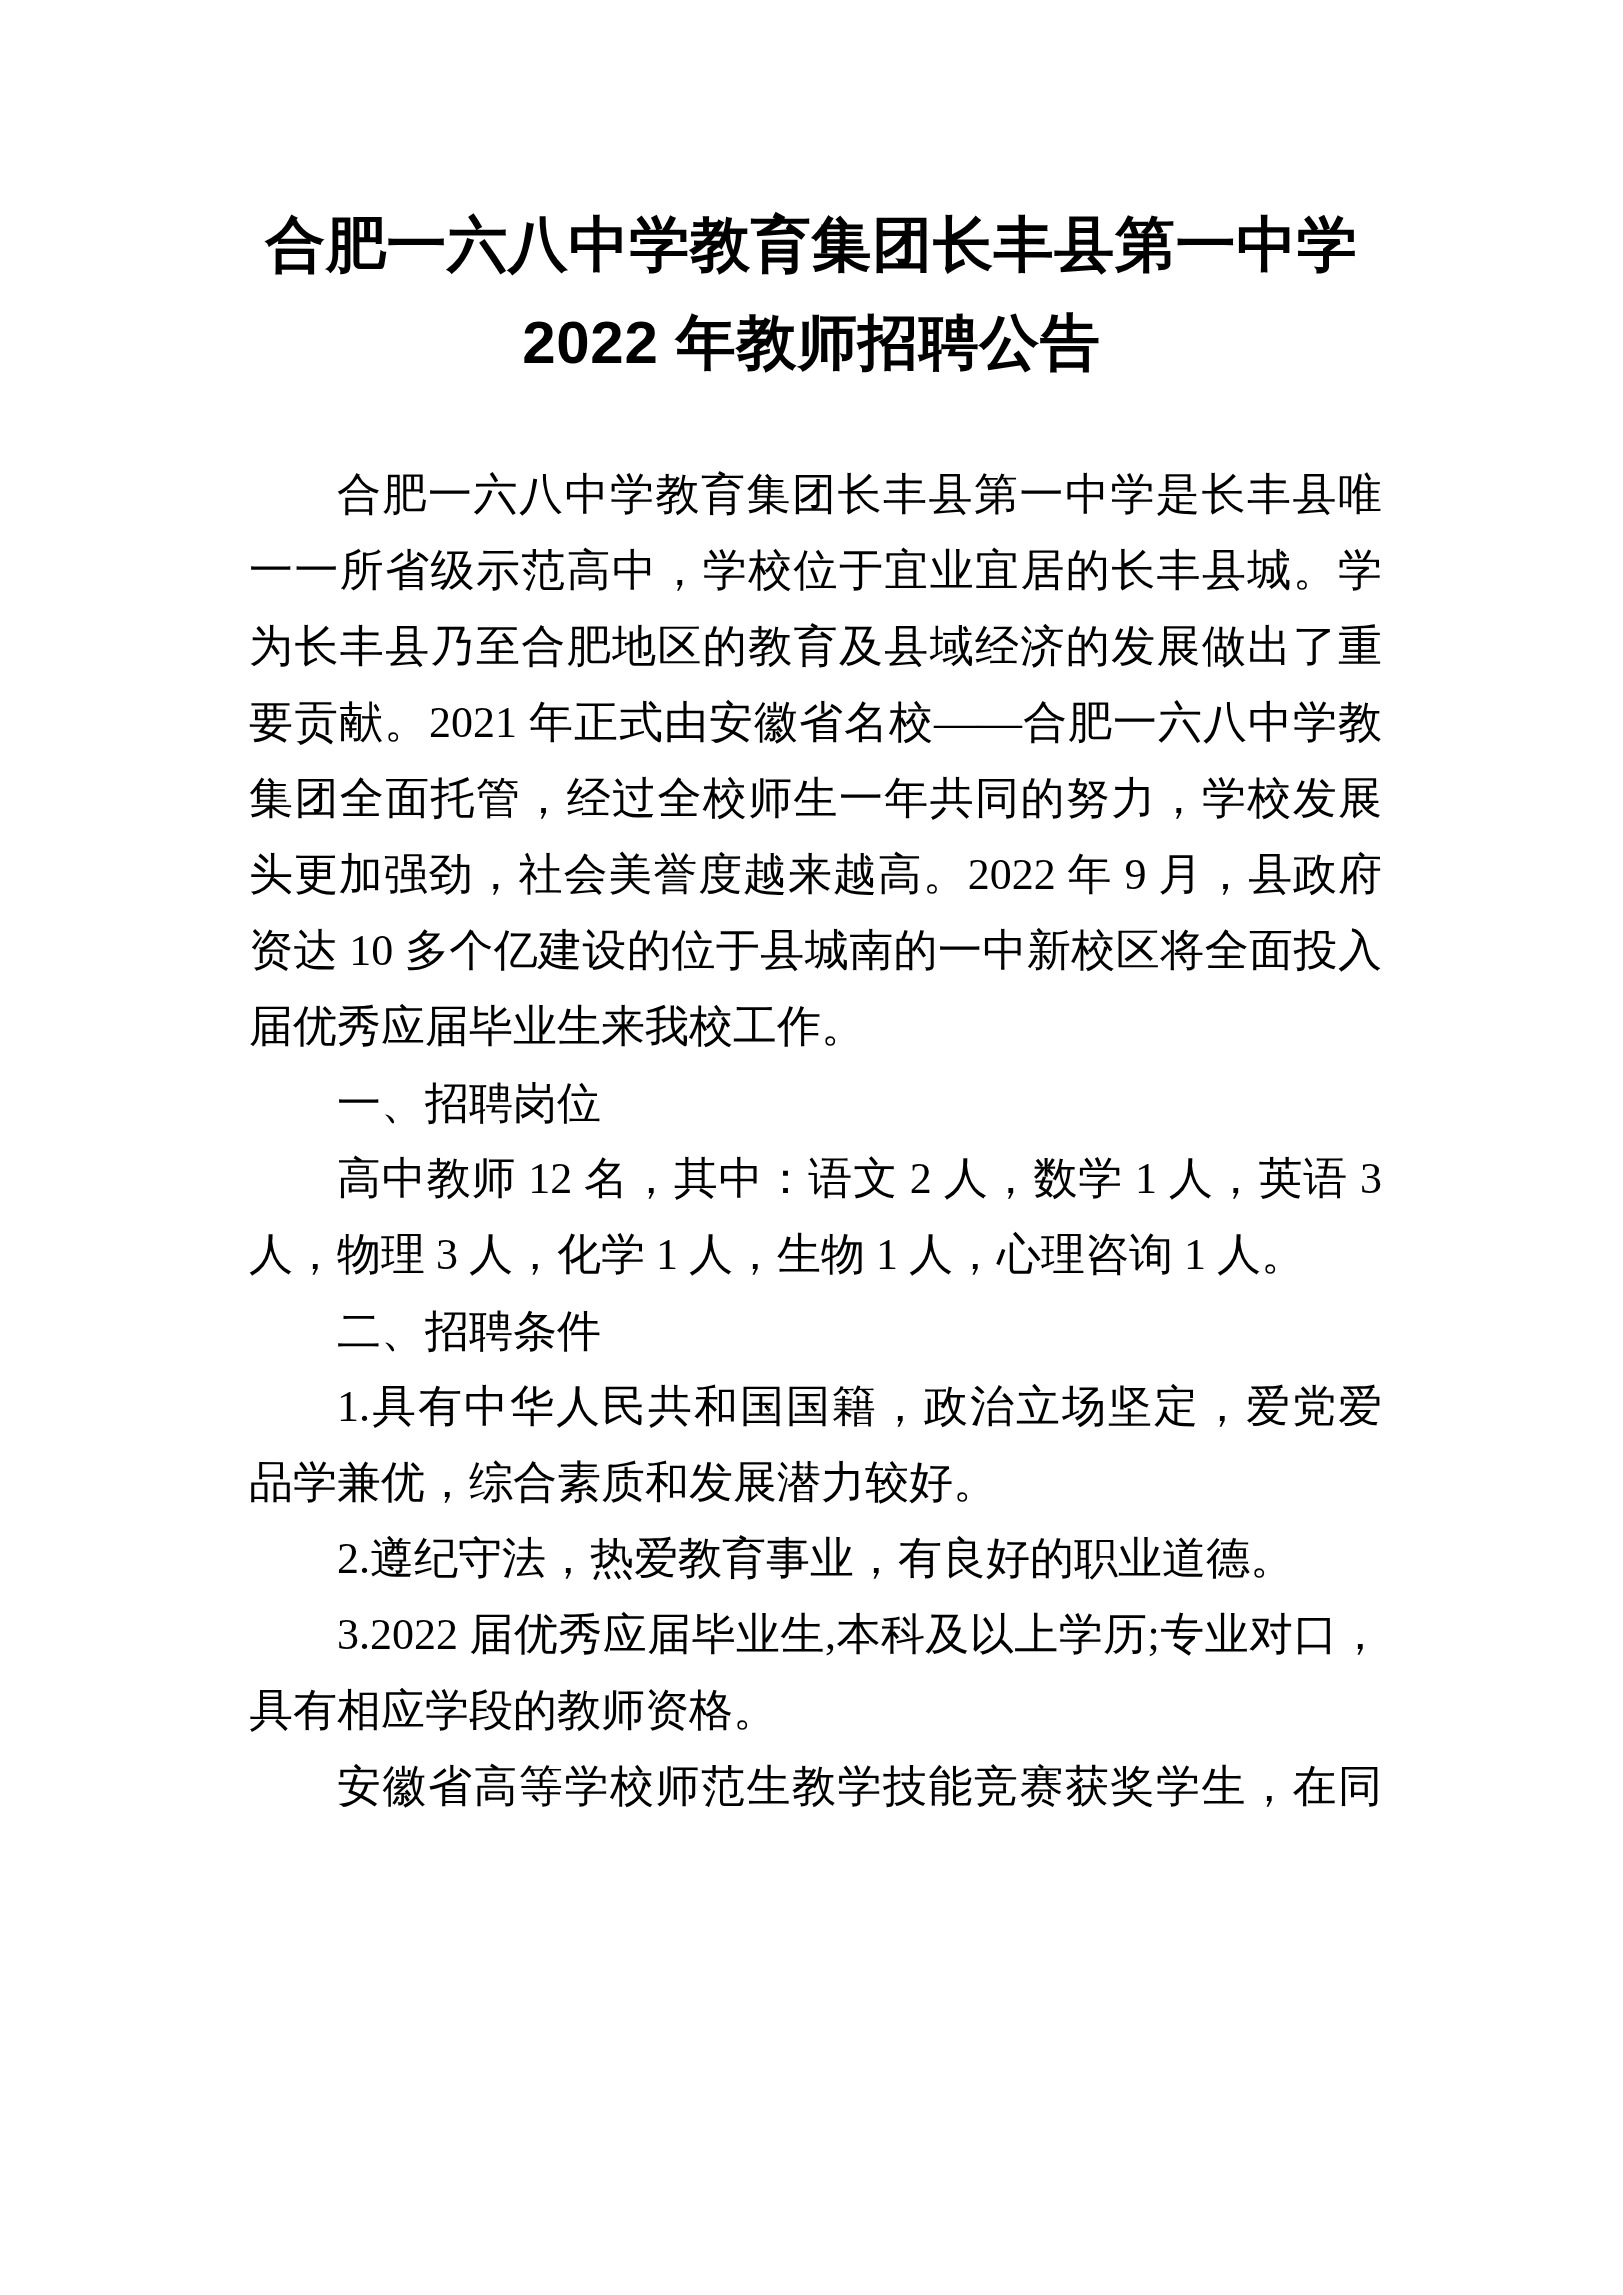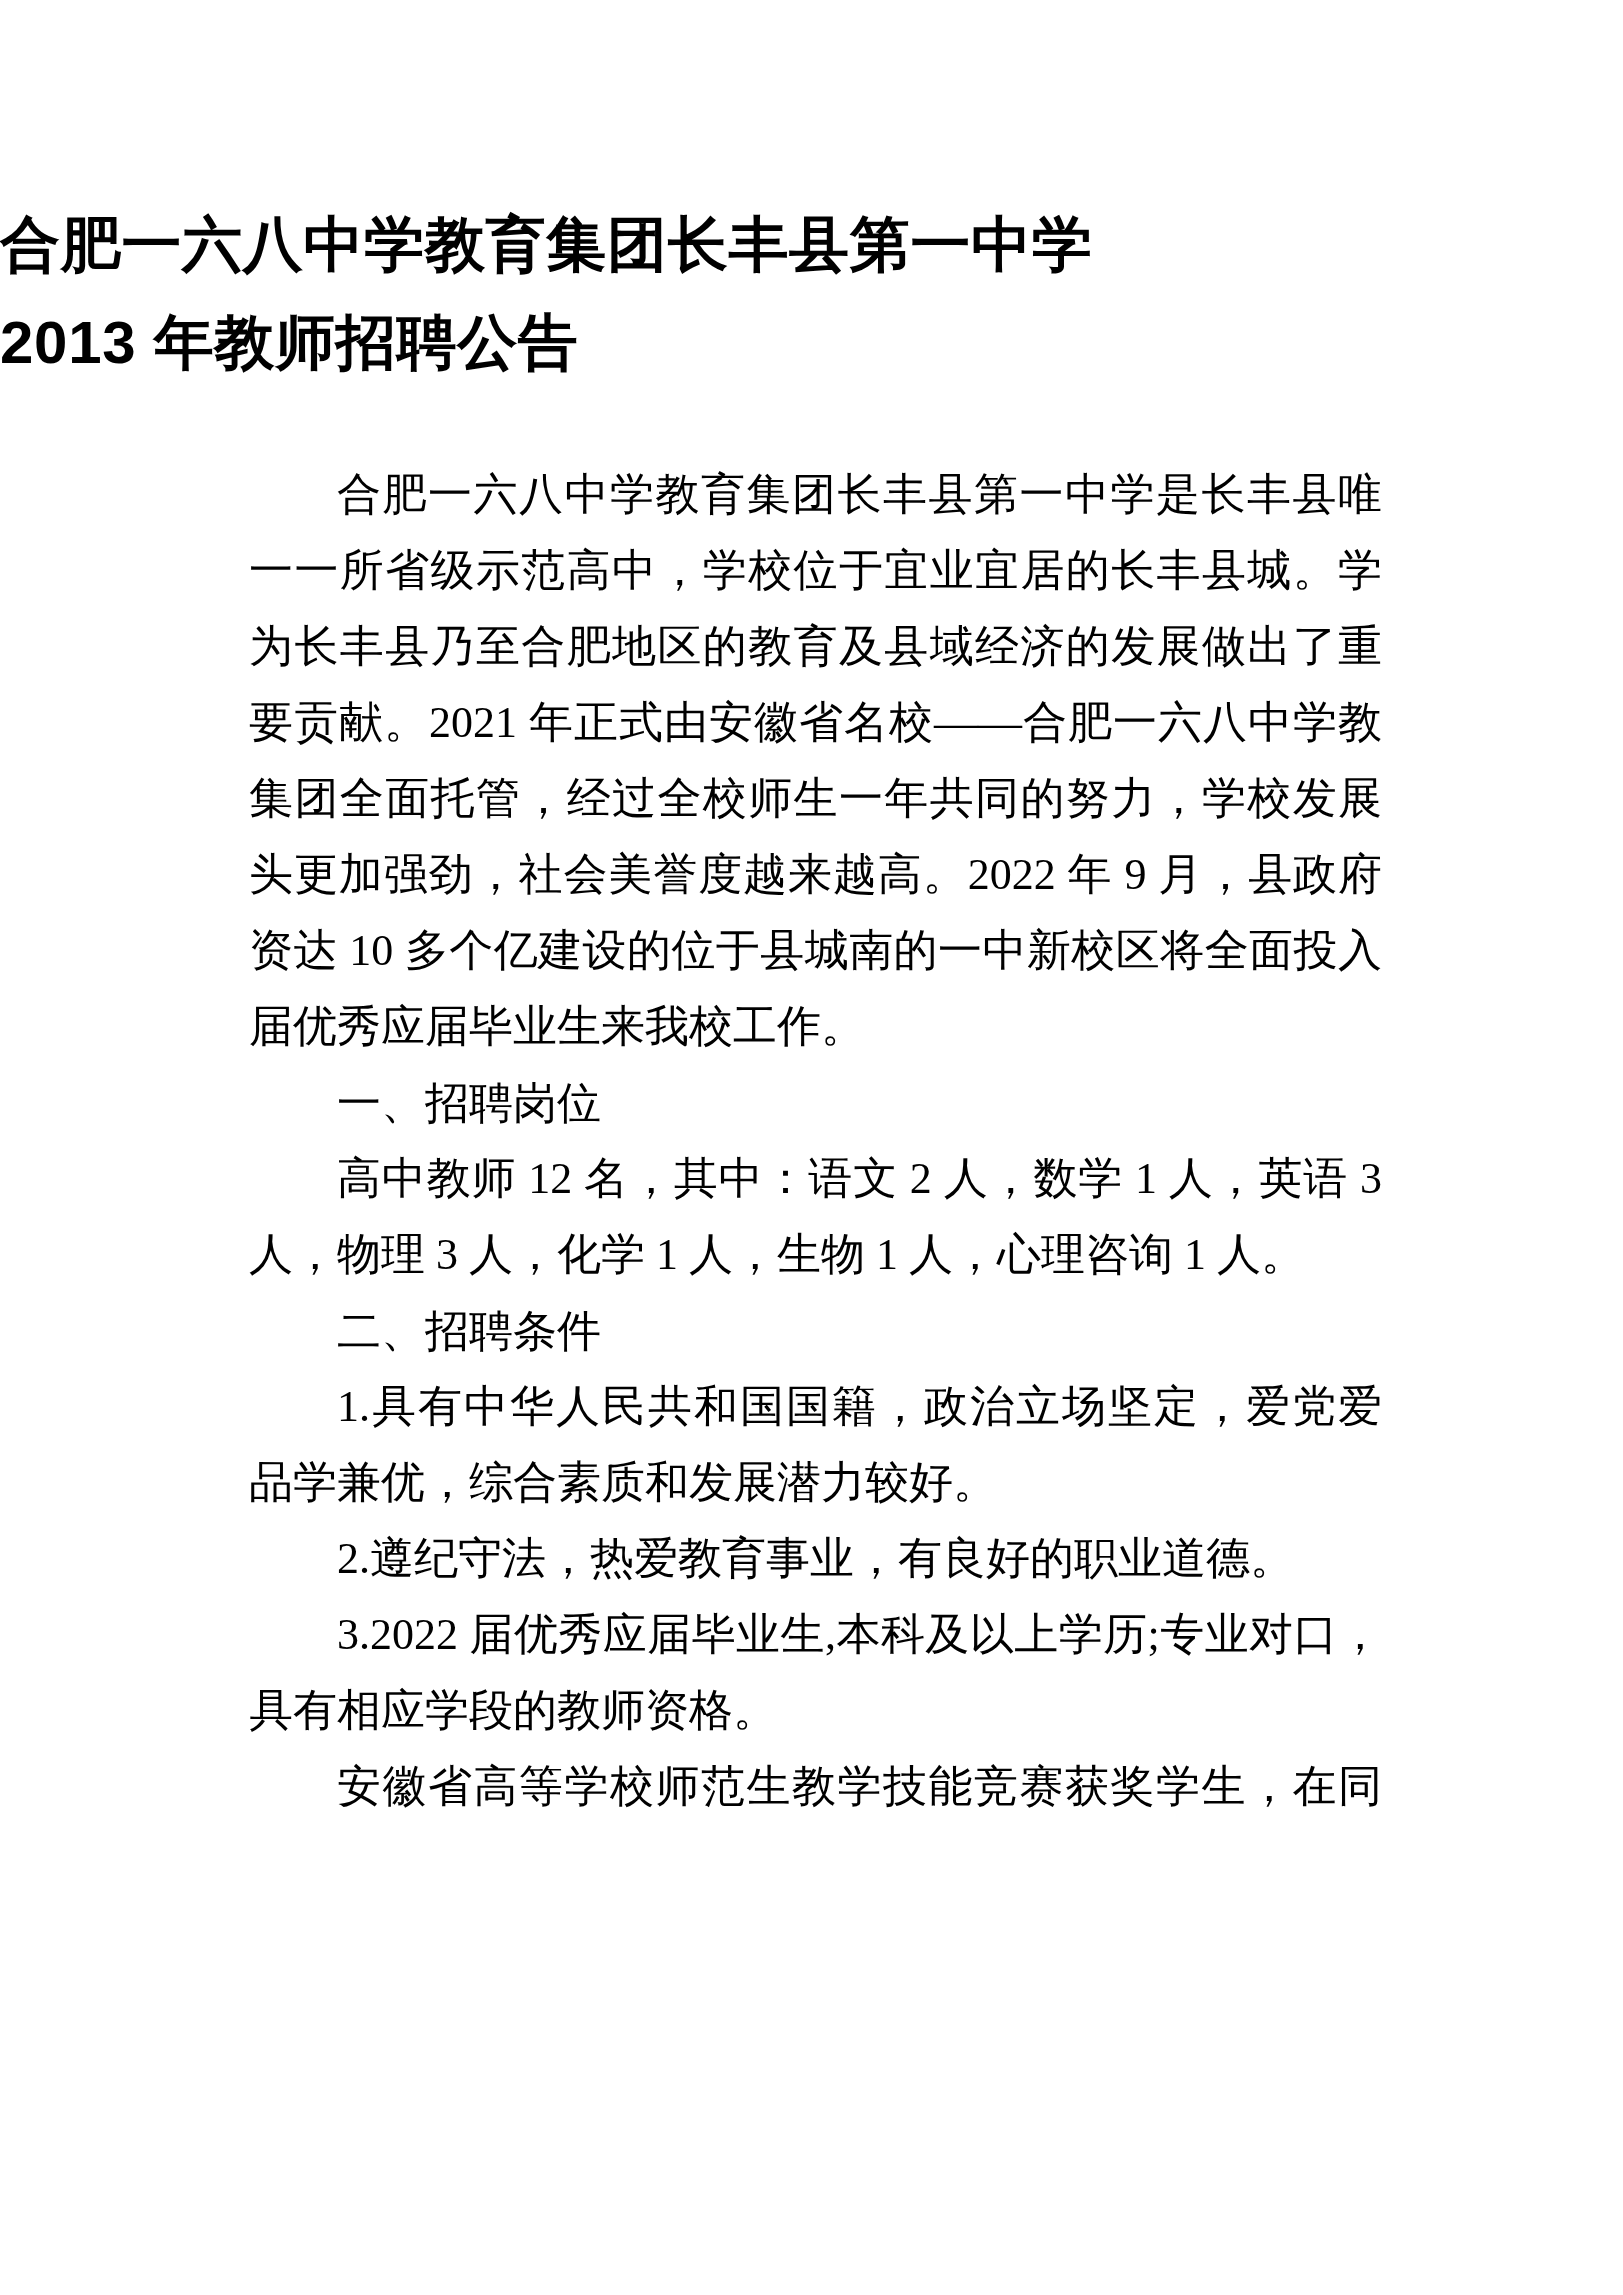--- a/index.html
+++ b/index.html
@@ -17,20 +17,21 @@
     width: 1623px;
     height: 2295px;
     background: #ffffff;
     overflow: hidden;
   }
   .title-block {
     position: absolute;
     top: 196px;
     left: 0;
     width: 1623px;
+    text-align: center;
     font-family: "Liberation Sans", sans-serif;
     font-weight: bold;
     font-size: 60px;
     line-height: 98px;
     letter-spacing: 0.7px;
   }
   .title-line { height: 98px; }
   .body-block {
     position: absolute;
     top: 457px;
@@ -57,21 +58,21 @@
     font-weight: normal;
   }
 </style>
 </head>
 <body>
 
 <div class="page">
 
   <div class="title-block">
     <div class="title-line">合肥一六八中学教育集团长丰县第一中学</div>
-    <div class="title-line">2013 年教师招聘公告</div>
+    <div class="title-line">2022 年教师招聘公告</div>
   </div>
 
   <div class="body-block">
 
     <div class="line j indent">合肥一六八中学教育集团长丰县第一中学是长丰县唯</div>
     <div class="line j">一一所省级示范高中，学校位于宜业宜居的长丰县城。学校</div>
     <div class="line j">为长丰县乃至合肥地区的教育及县域经济的发展做出了重</div>
     <div class="line j">要贡献。2021 年正式由安徽省名校——合肥一六八中学教育</div>
     <div class="line j">集团全面托管，经过全校师生一年共同的努力，学校发展势</div>
     <div class="line j">头更加强劲，社会美誉度越来越高。2022 年 9 月，县政府投</div>

